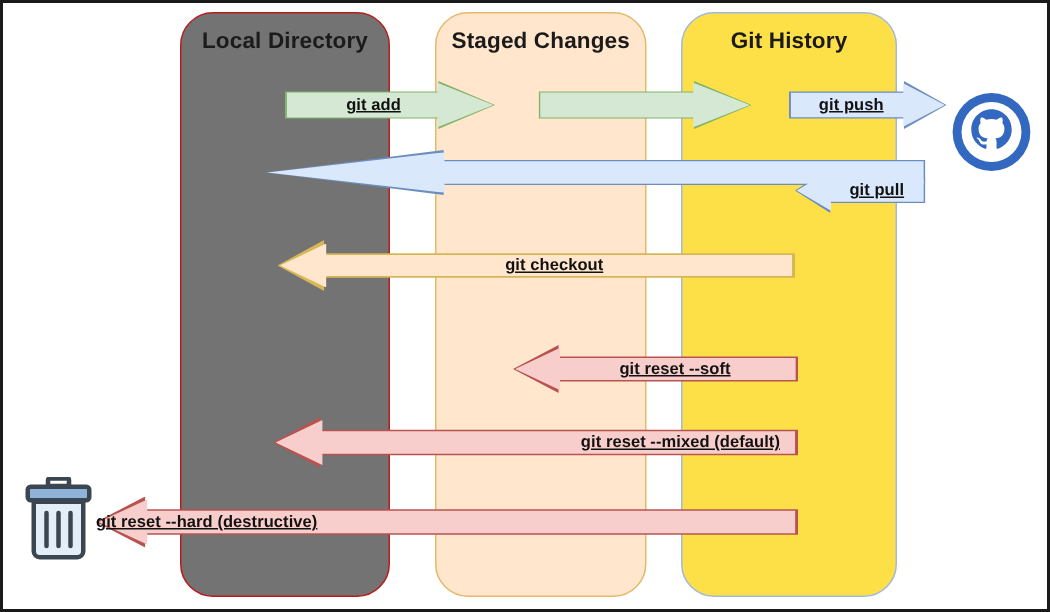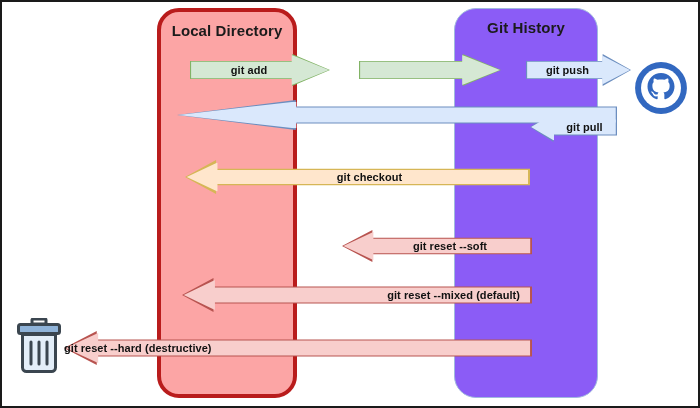--- a/index.html
+++ b/index.html
@@ -30,52 +30,52 @@
     left: 0;
     right: 0;
     text-align: center;
     font-size: 15px;
     font-weight: bold;
     color: #1b1b1b;
     letter-spacing: 0.1px;
   }
   .col-local {
     left: 118px; top: 6px; width: 140px; height: 390px;
-    background: #fca5a5;
-    border: 4px solid #b91c1c;
-    margin-left: 37px;
+    background: #737373;
+    border: 1px solid #b91c1c;
   }
   .col-staged {
     left: 288px; top: 6px; width: 141px; height: 390px;
     background: #ffe6cc;
     border: 1px solid #e3b96b;
   }
   .col-history {
     left: 452px; top: 6px; width: 144px; height: 390px;
-    background: #8b5cf6;
+    background: #fde047;
     border: 1px solid #a0b9de;
   }
 
   
   .arrow {
     position: absolute;
     box-sizing: border-box;
     display: flex;
     align-items: center;
   }
   .arrow-label {
     position: relative;
     z-index: 3;
     width: 100%;
     text-align: center;
     font-size: 11px;
     font-weight: bold;
     color: #111111;
     white-space: nowrap;
     letter-spacing: 0.05px;
+    text-decoration: underline;
   }
 
   
   .arrow.right .shape {
     position: absolute;
     inset: 0;
     clip-path: polygon(0% 22%, 73% 22%, 73% 0%, 100% 50%, 73% 100%, 73% 78%, 0% 78%);
   }
   
   .arrow.left .shape {
@@ -106,20 +106,23 @@
 </style>
 </head>
 <body>
 
 <div id="canvas">
 
   <div class="column col-local">
     <div class="column-title">Local Directory</div>
   </div>
 
+  <div class="column col-staged">
+    <div class="column-title">Staged Changes</div>
+  </div>
 
   <div class="column col-history">
     <div class="column-title">Git History</div>
   </div>
 
   <div class="arrow right" style="left:188px; top:52px; width:140px; height:32px;">
     <div class="shape stroke" style="background:#82b366;"></div>
     <div class="shape fill" style="background:#d5e8d4; transform:scale(0.985,0.93); transform-origin:center;"></div>
     <div class="arrow-label" style="padding-right:22px;">git add</div>
   </div>

